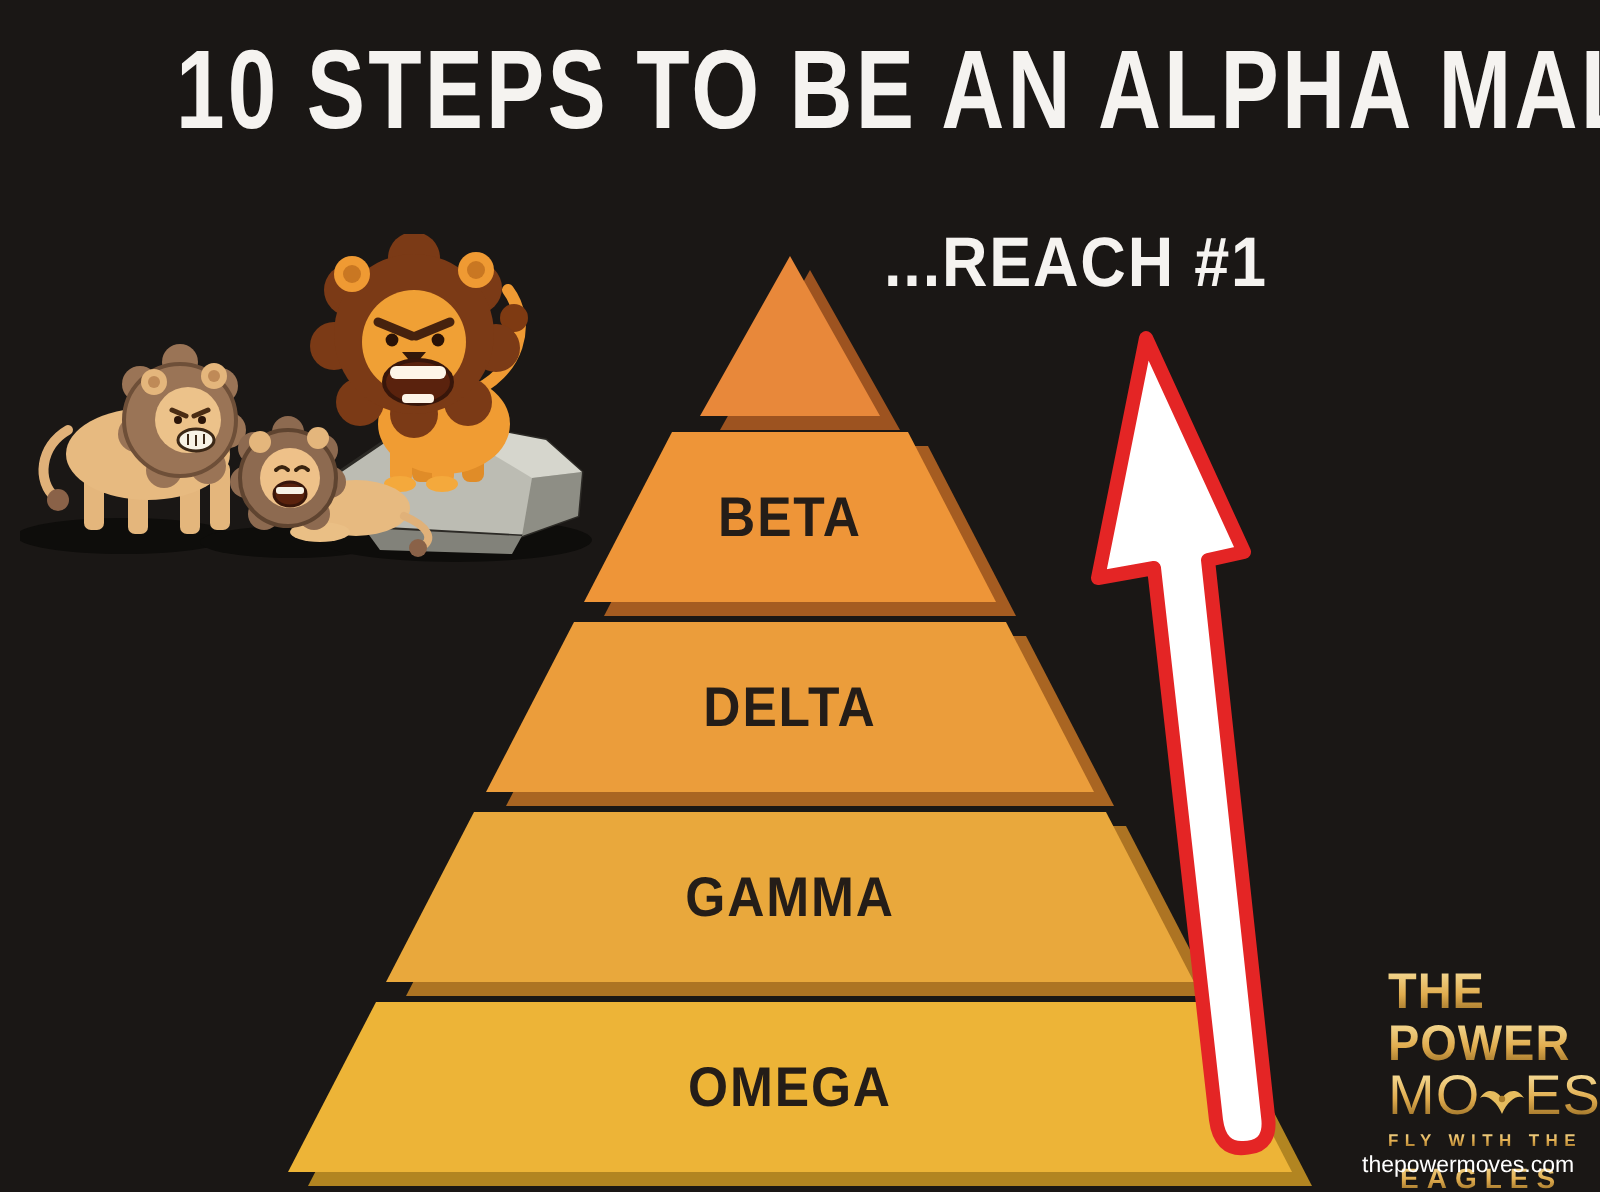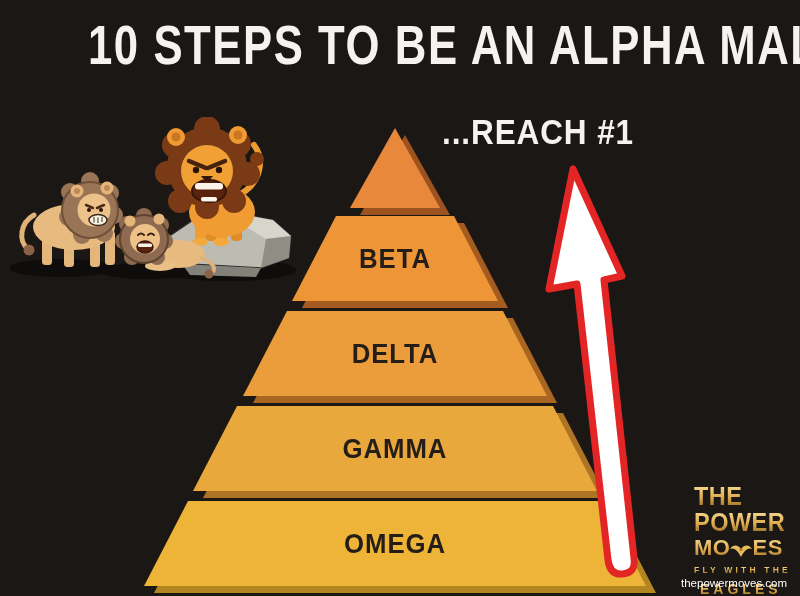--- a/index.html
+++ b/index.html
@@ -22,21 +22,21 @@
   .pyr-svg{position:absolute;left:0;top:0;z-index:1;}
   .lions-svg{position:absolute;left:10px;top:117px;z-index:2;}
   .gold{
     background:linear-gradient(180deg,#f8e2a0 0%,#e0ac4e 55%,#8f6620 100%);
     -webkit-background-clip:text;background-clip:text;color:transparent;
   }
   .logo{position:absolute;left:694px;top:483px;width:112px;z-index:6;}
   .logo-word{display:block;font-size:25px;font-weight:800;line-height:26px;
     transform:scaleX(0.94);transform-origin:left center;letter-spacing:0.5px;white-space:nowrap;}
   .logo-moves{display:flex;align-items:flex-end;height:26px;}
-  .logo-moves .part{font-size:22px;font-weight:700;line-height:26px;letter-spacing:0.5px;}
+  .logo-moves .part{font-size:28px;font-weight:400;line-height:26px;letter-spacing:0.5px;}
   .logo-bird{width:22px;height:16px;margin:0 0 2px 0;flex:0 0 auto;}
   .tagline{margin-top:4px;font-size:8.5px;font-weight:700;letter-spacing:3.2px;white-space:nowrap;}
   .logo-bottom{position:relative;height:22px;margin-top:2px;}
   .eagles{position:absolute;left:6px;top:4px;font-size:14px;font-weight:800;letter-spacing:4px;z-index:1;white-space:nowrap;}
   .website{position:absolute;left:-13px;top:0;z-index:2;color:#ffffff;
     font-family:Liberation Sans, sans-serif;font-size:11.5px;white-space:nowrap;}
 </style>
 </head>
 <body>
 

